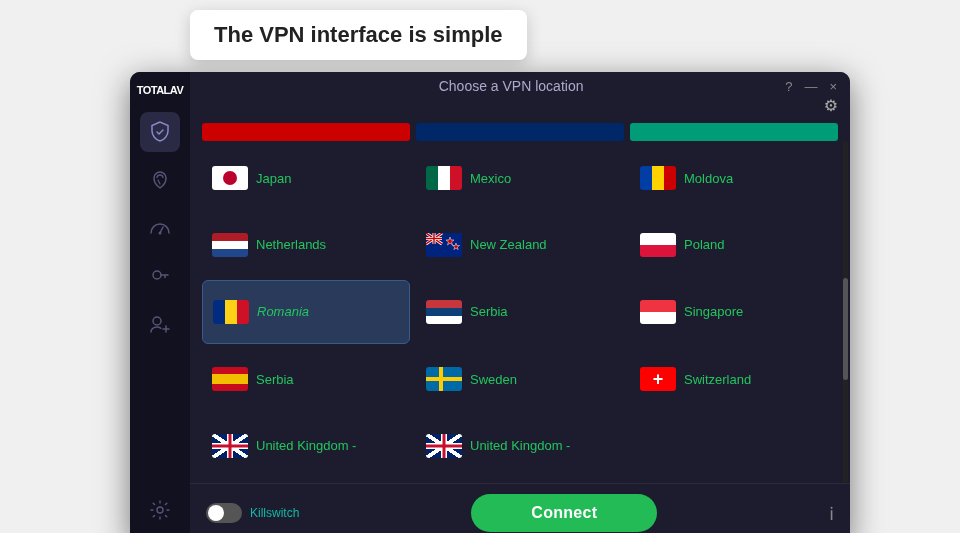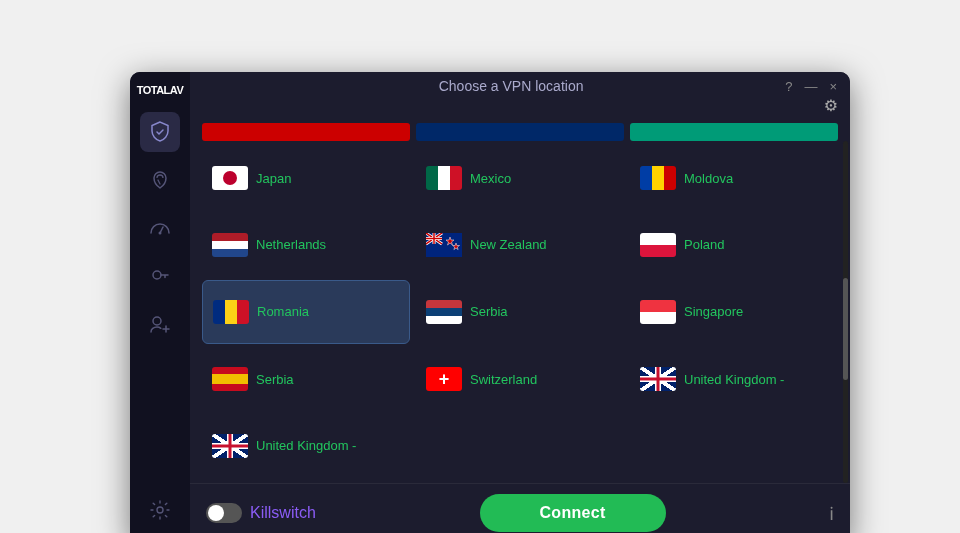--- a/index.html
+++ b/index.html
@@ -160,20 +160,21 @@
       padding: 8px 10px;
       border-radius: 6px;
       cursor: pointer;
       color: #ccc;
       font-size: 13px;
       transition: background 0.15s;
     }
     .location-item.selected {
       background: #2a3a5a;
       border: 1px solid #3a5a8a;
+      font-style: italic;
     }
 
     .flag {
       width: 36px;
       height: 24px;
       border-radius: 3px;
       flex-shrink: 0;
       display: flex;
       align-items: center;
       justify-content: center;
@@ -275,22 +276,22 @@
       content: '';
       position: absolute;
       width: 16px; height: 16px;
       background: white;
       border-radius: 50%;
       top: 2px; left: 2px;
       transition: left 0.2s;
     }
 
     .killswitch-label {
-      color: #8b5cf6;
-      font-size: 16px;
+      color: #14b8a6;
+      font-size: 12px;
     }
 
     .connect-btn {
       background: #22bb55;
       color: white;
       border: none;
       border-radius: 24px;
       padding: 10px 60px;
       font-size: 16px;
       font-weight: 600;
@@ -416,20 +417,23 @@
       align-items: center;
       justify-content: space-between;
       padding: 6px 10px 2px 10px;
     }
   </style>
 </head>
 <body>
 
 <div class="screenshot-wrapper">
 
+  <div class="tooltip-box">
+    <span>The VPN interface is simple</span>
+  </div>
 
   <div class="app-window">
 
     <div class="sidebar">
       <div class="sidebar-logo">
         <span>TOTALAV</span>
       </div>
 
       <div class="sidebar-icon active">
         <svg width="20" height="22" viewBox="0 0 20 22" fill="none">
@@ -565,20 +569,24 @@
           <div class="location-item">
             <div class="flag flag-singapore"></div>
             <span class="location-name">Singapore</span>
           </div>
 
           <div class="location-item">
             <div class="flag flag-spain"></div>
             <span class="location-name">Serbia</span>
           </div>
 
+          <div class="location-item">
+            <div class="flag flag-sweden"></div>
+            <span class="location-name">Sweden</span>
+          </div>
 
           <div class="location-item">
             <div class="flag flag-switzerland"></div>
             <span class="location-name">Switzerland</span>
           </div>
 
           <div class="location-item">
             <div class="uk-flag-wrapper">
               <div class="uk-diag1"></div>
               <div class="uk-diag2"></div>

